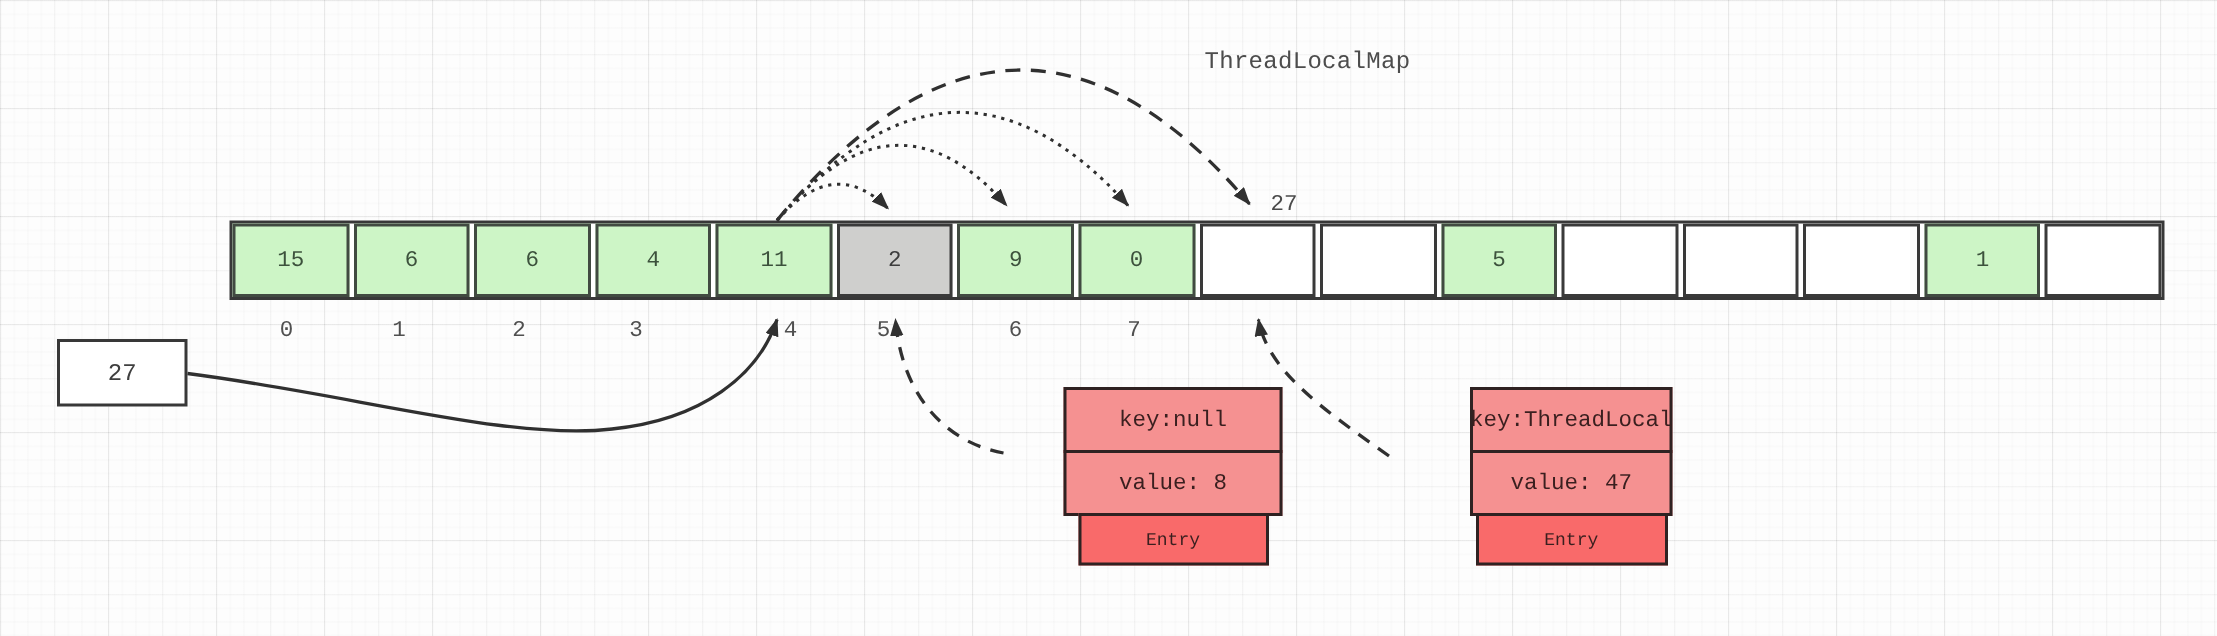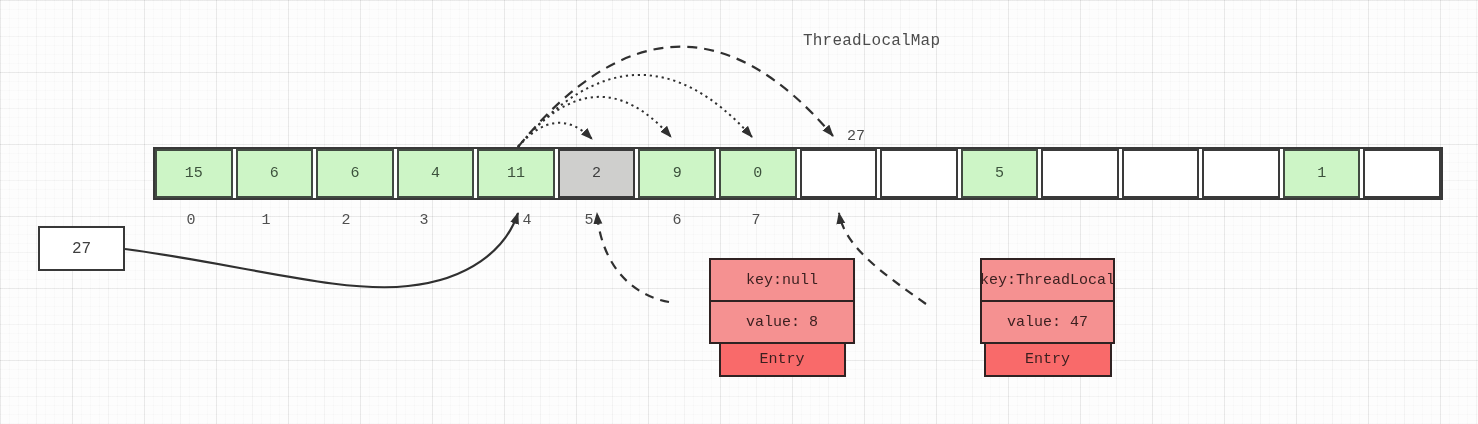--- a/index.html
+++ b/index.html
@@ -51,21 +51,21 @@
   .entry-card{ position:absolute; top:258px;padding-left:38px; }
   .entry-card .row{
     box-sizing:border-box; height:44px; border:2px solid #2f2222;
     background:#f59191; color:#3a1f1f; font-size:15px;
     display:flex; align-items:center; justify-content:center;
   }
   .entry-card .row.value{ margin-top:-2px; }
   .entry-card .footer{
     box-sizing:border-box; height:35px; margin:-2px auto 0 auto;
     border:2px solid #2f2222; background:#f96a6a; color:#3a1f1f;
-    font-size:15px; display:flex; align-items:center; justify-content:center;
+    font-size:12px; display:flex; align-items:center; justify-content:center;
   }
   .card1{ left:671px; width:146px; }
   .card1 .footer{ width:127px; }
   .card2{ left:926px; width:135px;margin-left:16px; }
   .card2 .footer{ width:128px; }
   .overlay{ position:absolute; left:0; top:0; pointer-events:none; }
 </style>
 </head>
 <body>
 

